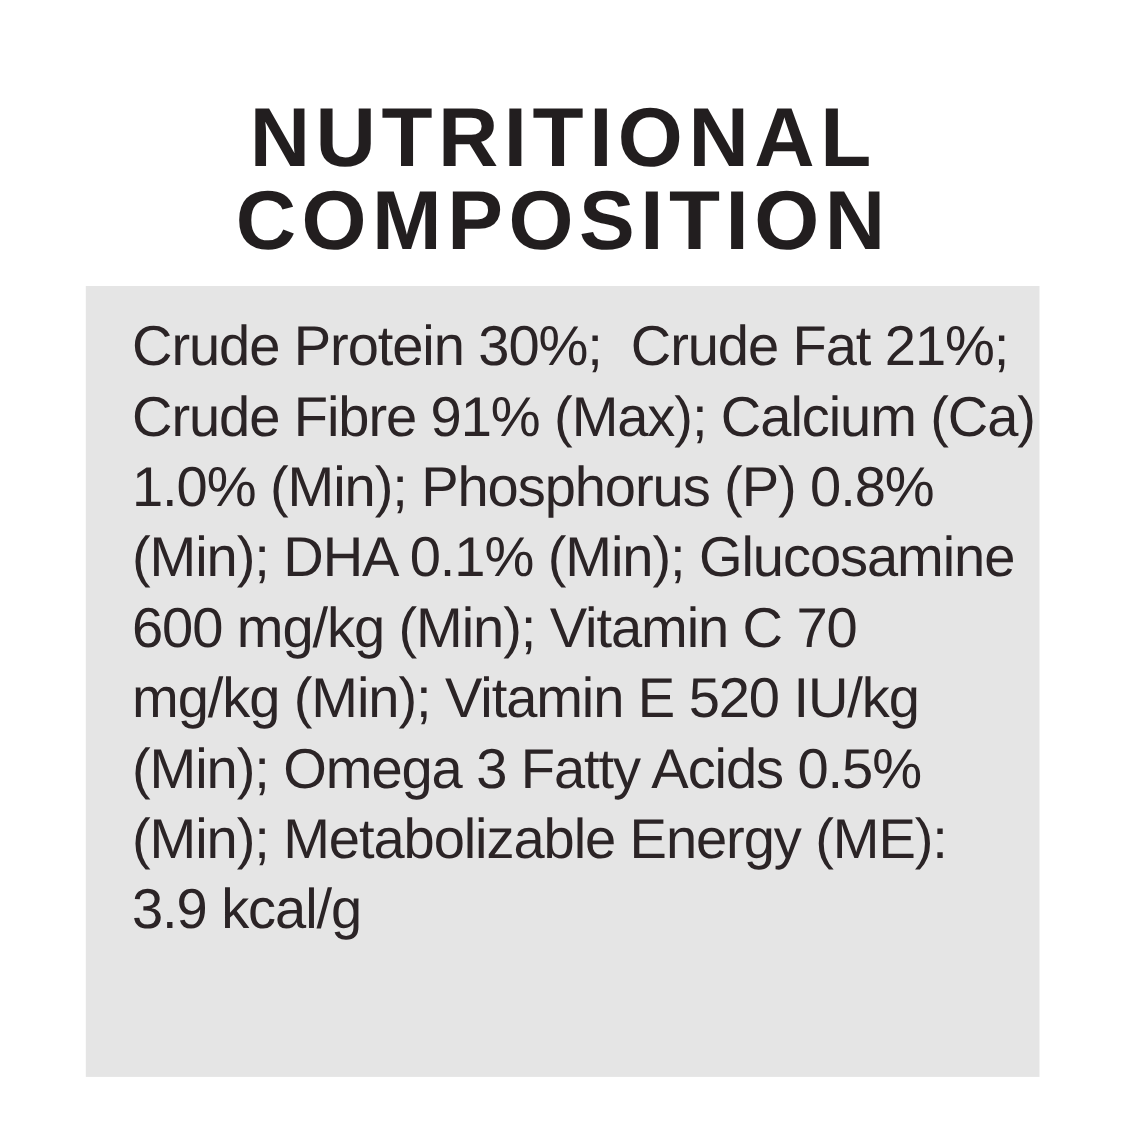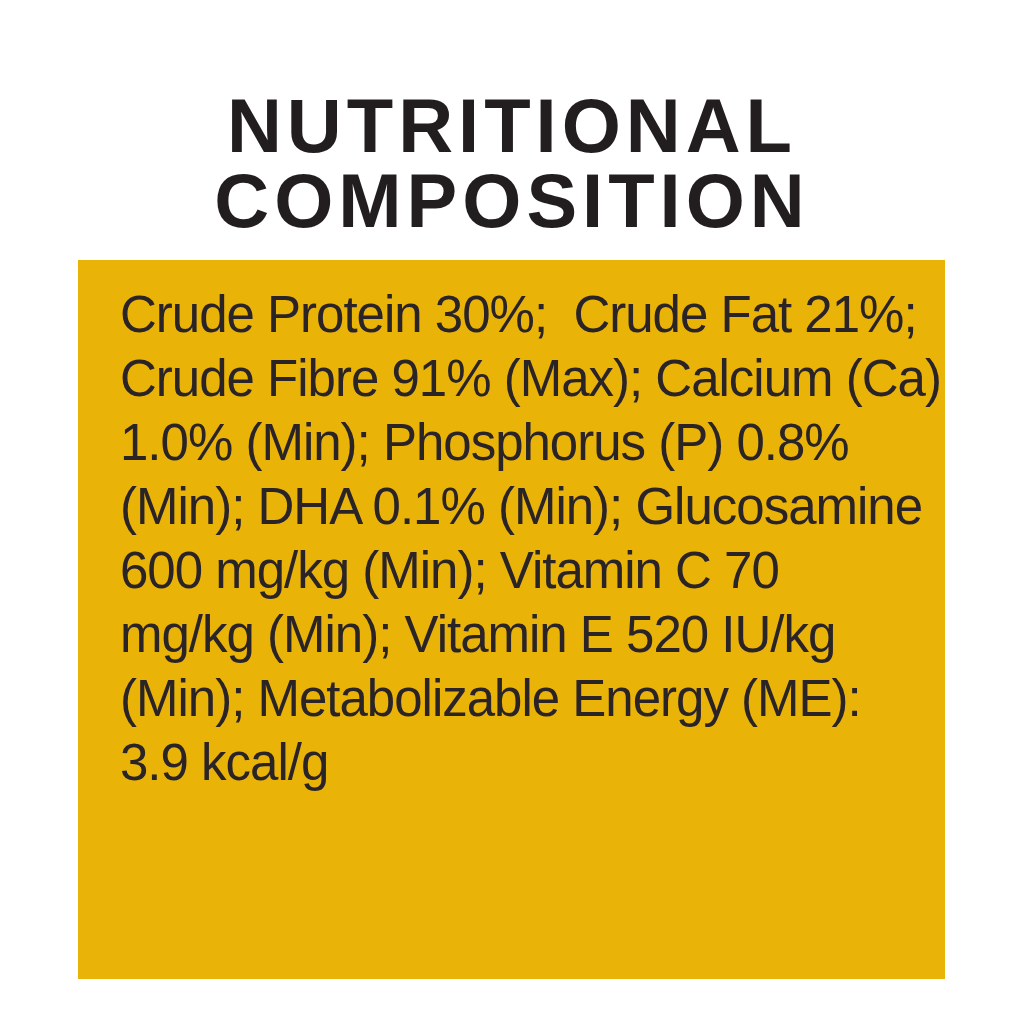--- a/index.html
+++ b/index.html
@@ -35,21 +35,21 @@
   .heading .heading-line {
     display: block;
     white-space: pre;
   }
   .panel {
     position: absolute;
     left: 78px;
     top: 236px;
     width: 867px;
     height: 719px;
-    background: #eab308;
+    background: #e5e5e5;
     box-sizing: border-box;
     padding: 23px 10px 0 42px;
   }
   .nutrition-line {
     font-family: "Liberation Sans", sans-serif;
     font-size: 51px;
     line-height: 64px;
     letter-spacing: -1px;
     color: #2b2426;
     white-space: pre;
@@ -65,17 +65,18 @@
     <span class="heading-line">COMPOSITION</span>
   </h1>
 
   <div class="panel">
     <div class="nutrition-line">Crude Protein 30%;  Crude Fat 21%;</div>
     <div class="nutrition-line">Crude Fibre 91% (Max); Calcium (Ca)</div>
     <div class="nutrition-line">1.0% (Min); Phosphorus (P) 0.8%</div>
     <div class="nutrition-line">(Min); DHA 0.1% (Min); Glucosamine</div>
     <div class="nutrition-line">600 mg/kg (Min); Vitamin C 70</div>
     <div class="nutrition-line">mg/kg (Min); Vitamin E 520 IU/kg</div>
+    <div class="nutrition-line">(Min); Omega 3 Fatty Acids 0.5%</div>
     <div class="nutrition-line">(Min); Metabolizable Energy (ME):</div>
     <div class="nutrition-line">3.9 kcal/g</div>
   </div>
 
 </div>
 
 </body></html>

